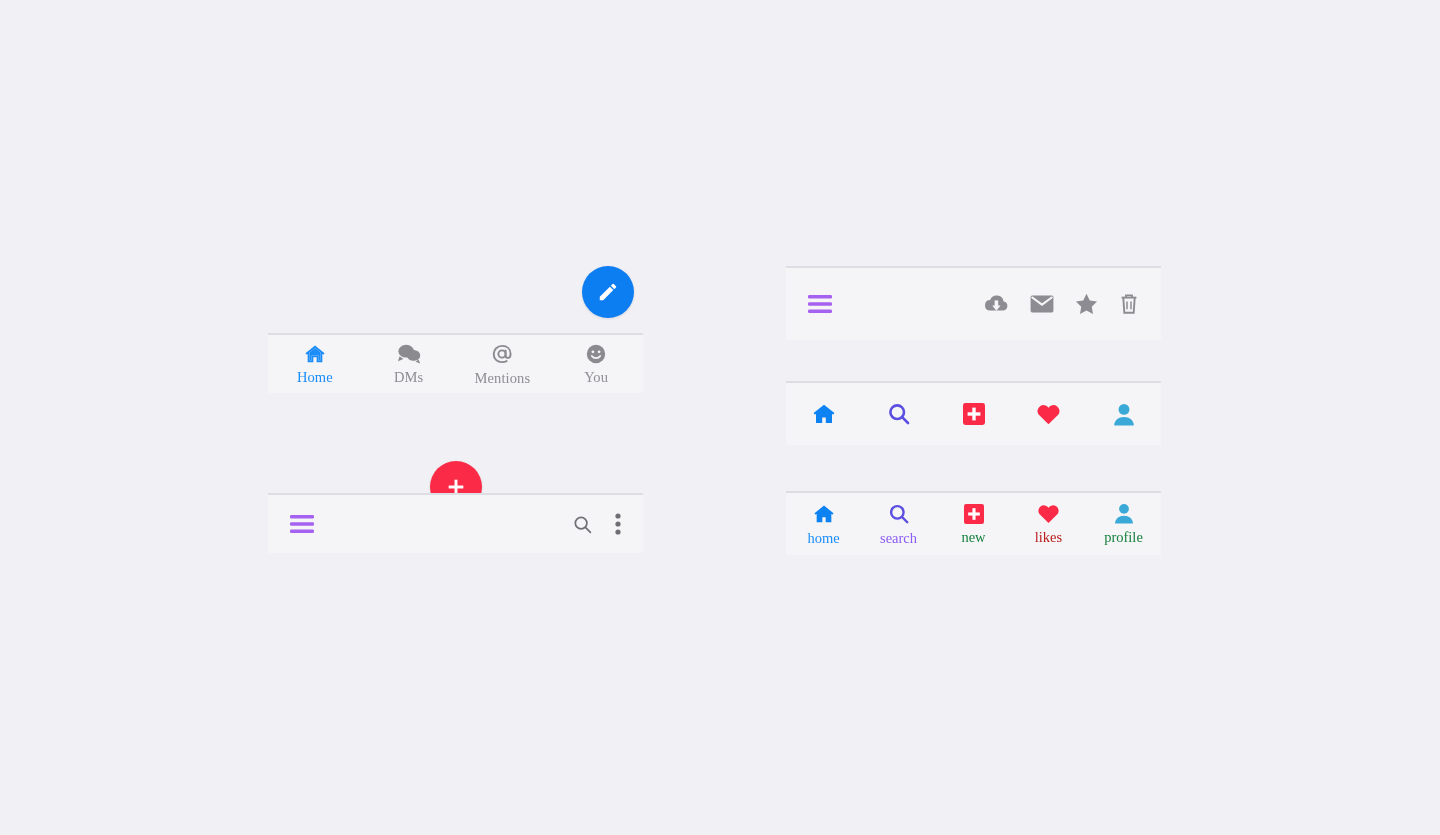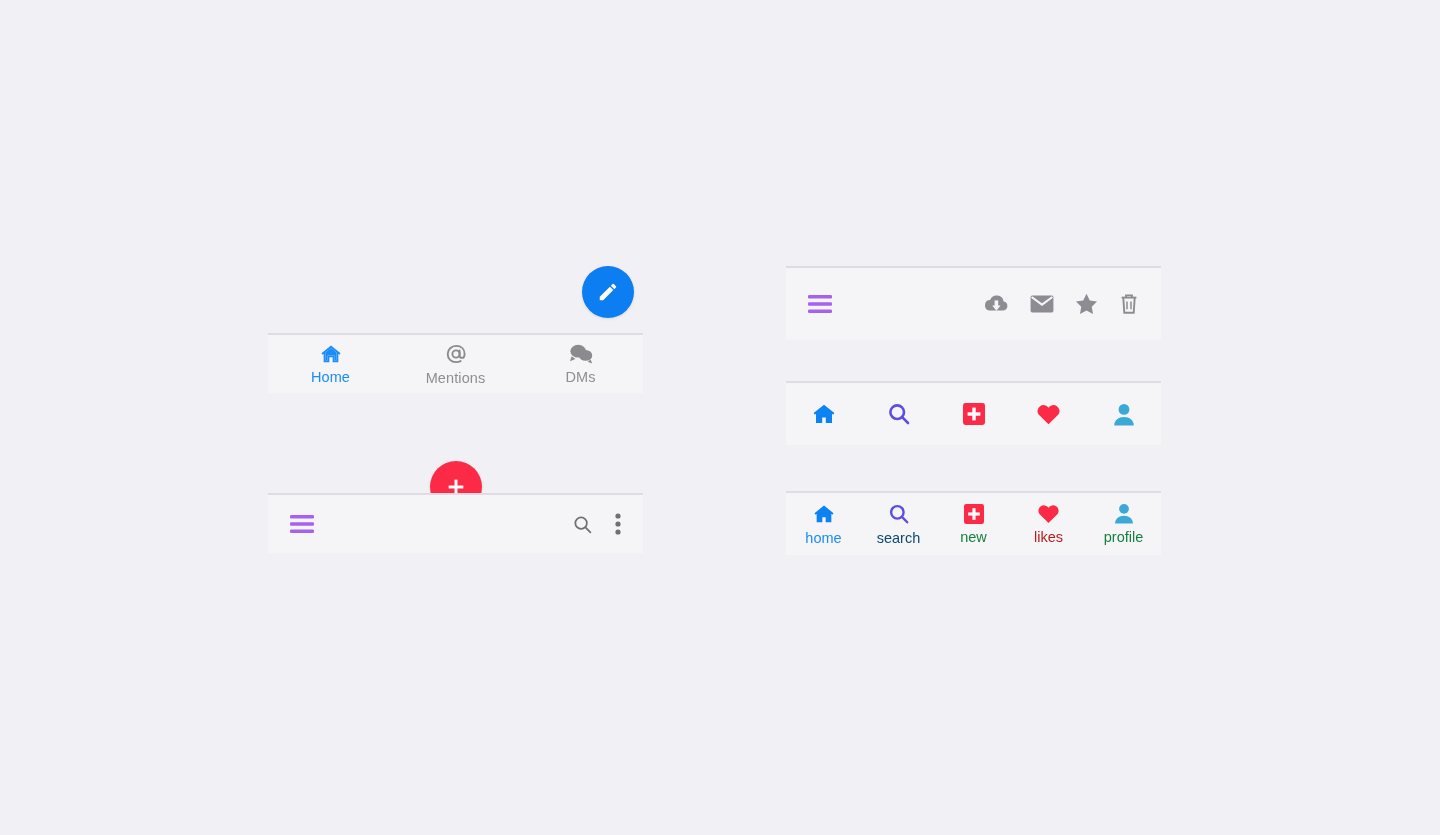--- a/index.html
+++ b/index.html
@@ -16,20 +16,21 @@
   }
 
   
   .panel {
     position: absolute;
     background: #f5f5f7;
     box-sizing: border-box;
   }
   .panel.topline {
     border-top: 2px solid #dedde4;
+    font-family: Liberation Serif, serif;
   }
 
   
   #left-tabbar-panel {
     left: 268px;
     top: 333px;
     width: 375px;
     height: 60px;
     display: flex;
     align-items: stretch;
@@ -172,44 +173,55 @@
 <div class="panel topline" id="left-tabbar-panel">
 
   <div class="tab-item active">
     <span class="tab-icon">
       <svg width="24" height="22" viewBox="0 0 24 24" fill="#1b8cf8" aria-hidden="true">
         <path d="M12 2.8 1.6 11.1l1.3 1.6L4 11.8V21h6.2v-5.4h3.6V21H20v-9.2l1.1.9 1.3-1.6L12 2.8zm0 2.55 6 4.8V19h-2.2v-5.4H8.2V19H6V10.15l6-4.8z"></path>
         <path d="M12 5.35 6 10.15V19h2.2v-5.4h7.6V19H18v-8.85l-6-4.8z"></path>
       </svg>
     </span>
     <span class="tab-label">Home</span>
-  </div>
-
-  <div class="tab-item">
-    <span class="tab-icon">
-      <svg width="24" height="24" viewBox="0 0 24 24" fill="none" stroke="#8a8a8f" stroke-width="1.9" aria-hidden="true">
-        <circle cx="12" cy="12" r="3.6"></circle>
-        <path d="M15.6 8.4v5.1c0 1.5 1 2.4 2.3 2.4 1.6 0 2.7-1.4 2.7-4 0-4.8-3.4-8-8.4-8C7.4 3.9 3.7 7.4 3.7 12c0 4.7 3.4 8.1 8.4 8.1 1.8 0 3.3-.35 4.5-1" stroke-linecap="round"></path>
-      </svg>
-    </span>
-    <span class="tab-label">Mentions</span>
   </div>
 
   <div class="tab-item">
     <span class="tab-icon">
       <svg width="26" height="22" viewBox="0 0 26 22" fill="#8a8a8f" aria-hidden="true">
         <ellipse cx="10.2" cy="8.2" rx="7.8" ry="6.4"></ellipse>
         <path d="M3.6 13.2 2 18.2l5.4-2.2z"></path>
         <ellipse cx="17.6" cy="12.4" rx="6.6" ry="5.4"></ellipse>
         <path d="M22.6 16.6 24.2 20.6l-4.6-1.8z"></path>
       </svg>
     </span>
     <span class="tab-label">DMs</span>
   </div>
 
+  <div class="tab-item">
+    <span class="tab-icon">
+      <svg width="24" height="24" viewBox="0 0 24 24" fill="none" stroke="#8a8a8f" stroke-width="1.9" aria-hidden="true">
+        <circle cx="12" cy="12" r="3.6"></circle>
+        <path d="M15.6 8.4v5.1c0 1.5 1 2.4 2.3 2.4 1.6 0 2.7-1.4 2.7-4 0-4.8-3.4-8-8.4-8C7.4 3.9 3.7 7.4 3.7 12c0 4.7 3.4 8.1 8.4 8.1 1.8 0 3.3-.35 4.5-1" stroke-linecap="round"></path>
+      </svg>
+    </span>
+    <span class="tab-label">Mentions</span>
+  </div>
+
+  <div class="tab-item">
+    <span class="tab-icon">
+      <svg width="22" height="22" viewBox="0 0 24 24" aria-hidden="true">
+        <circle cx="12" cy="12" r="10" fill="#8a8a8f"></circle>
+        <circle cx="8.6" cy="9.6" r="1.5" fill="#f5f5f7"></circle>
+        <circle cx="15.4" cy="9.6" r="1.5" fill="#f5f5f7"></circle>
+        <path d="M7.4 14.2a5.6 5.6 0 0 0 9.2 0" fill="none" stroke="#f5f5f7" stroke-width="1.9" stroke-linecap="round"></path>
+      </svg>
+    </span>
+    <span class="tab-label">You</span>
+  </div>
 
 </div>
 
 <div class="fab" id="fab-new">
   <span style="line-height:0">
     <svg width="22" height="22" viewBox="0 0 24 24" fill="#ffffff" aria-hidden="true">
       <path d="M10.4 4h3.2v16h-3.2z"></path>
         <path d="M4 10.4h16v3.2H4z"></path>
     </svg>
   </span>
@@ -347,21 +359,21 @@
     <span class="nav-label" style="color:#1b8cf8">home</span>
   </div>
 
   <div class="nav-cell">
     <span class="nav-icon">
       <svg width="22" height="22" viewBox="0 0 24 24" fill="none" stroke="#5b4ee0" stroke-width="2.6" aria-hidden="true">
         <circle cx="10.2" cy="10.2" r="6.8"></circle>
         <path d="M15.2 15.2 21 21" stroke-linecap="round"></path>
       </svg>
     </span>
-    <span class="nav-label" style="color:#0c4a6e">search</span>
+    <span class="nav-label" style="color:#8b5cf6">search</span>
   </div>
 
   <div class="nav-cell">
     <span class="nav-icon">
       <svg width="20" height="20" viewBox="0 0 22 22" aria-hidden="true">
         <rect x="0" y="0" width="22" height="22" rx="2.4" fill="#fb2b48"></rect>
         <rect x="9.3" y="4.6" width="3.4" height="12.8" fill="#ffffff"></rect>
         <rect x="4.6" y="9.3" width="12.8" height="3.4" fill="#ffffff"></rect>
       </svg>
     </span>

